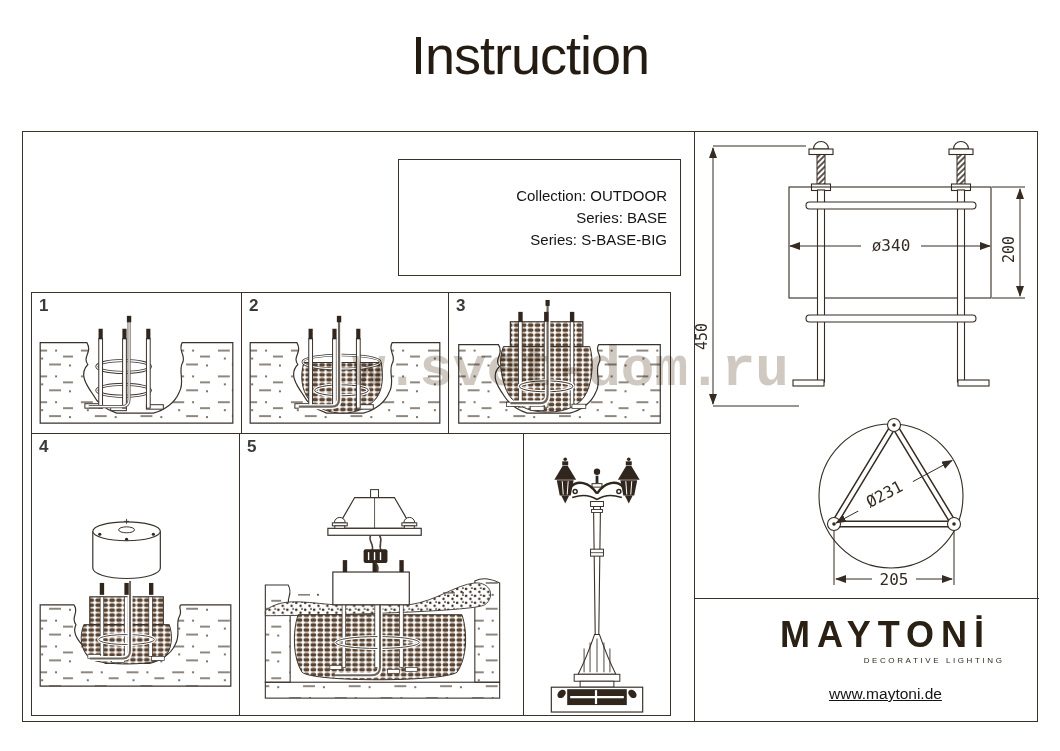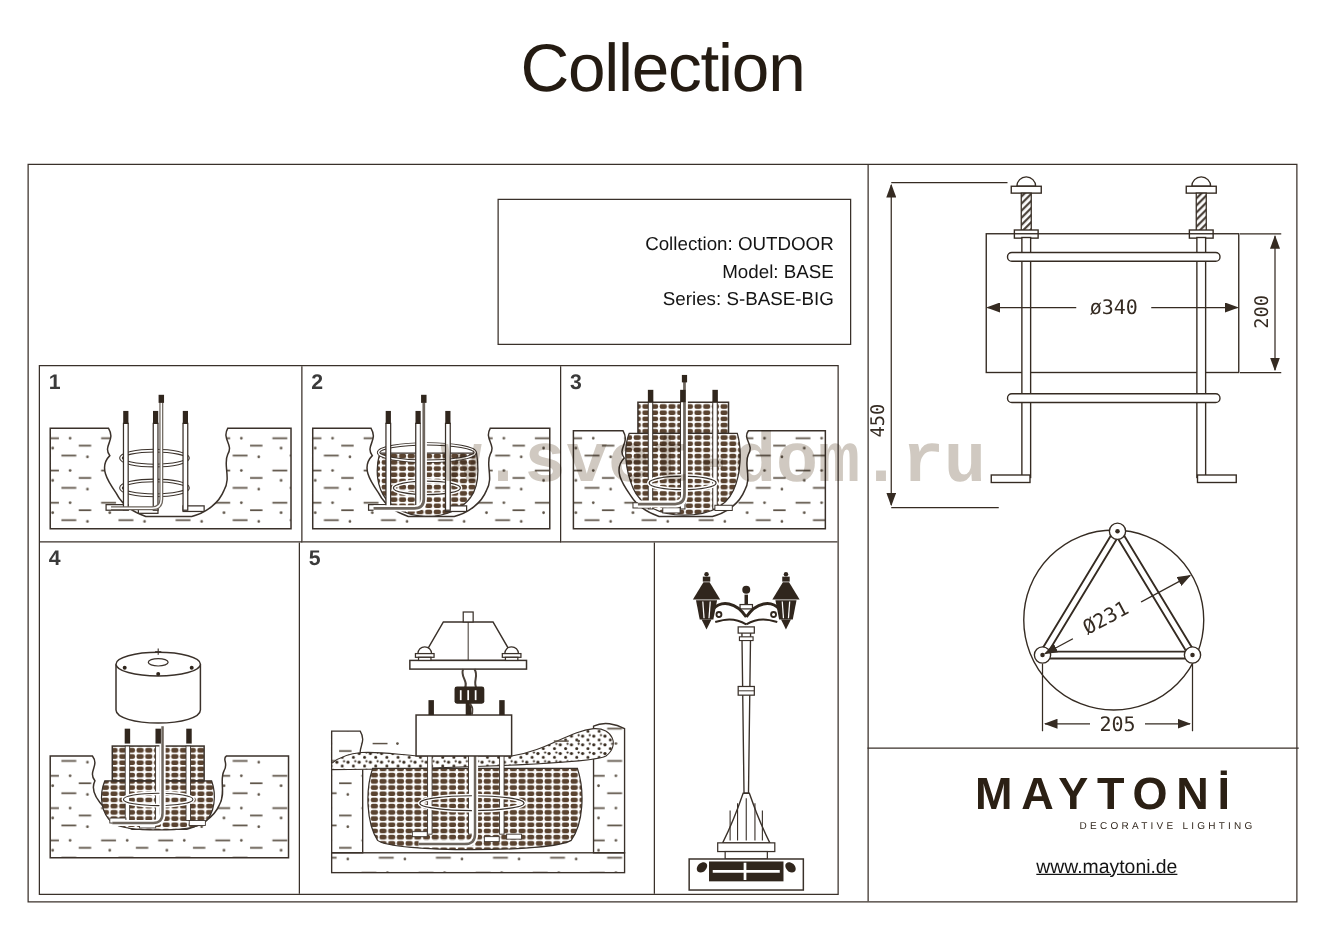--- a/index.html
+++ b/index.html
@@ -67,28 +67,28 @@
   </pattern>
   <pattern id="patHatch" width="4" height="4" patternUnits="userSpaceOnUse" patternTransform="rotate(45)">
     <rect width="4" height="4" fill="#fff"></rect>
     <line x1="1" y1="0" x2="1" y2="4" stroke="#352b22" stroke-width="1.6"></line>
   </pattern>
 </defs>
 </svg>
 
 <div class="page">
 
-  <div class="title">Collection</div>
+  <div class="title">Instruction</div>
 
   <div class="board">
     <div class="vdiv"></div>
 
     <div class="info-box">
       <div>Collection: OUTDOOR</div>
-      <div>Model: BASE</div>
+      <div>Series: BASE</div>
       <div>Series: S-BASE-BIG</div>
     </div>
 
     <div class="grid">
 
       <div class="cell c1">
         <span class="num">1</span>
         <svg viewBox="0 0 210 141">
           <path d="M8,50 H55 C61,60 50,64 56,72 C47,81 54,92 61,102 C66,112 76,118 85,121 H122 C134,118 144,110 148,100 C154,90 147,79 151,71 C156,63 146,59 151,50 H202 V131 H8 Z" fill="url(#patSoil)" stroke="#3a312a" stroke-width="1.2"></path>
           <g fill="none" stroke="#3a312a">

